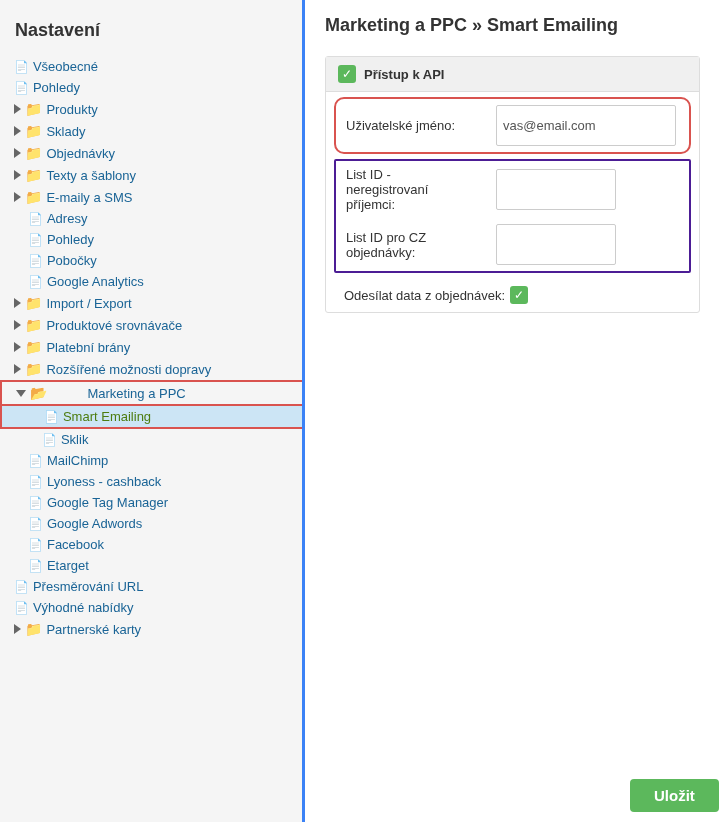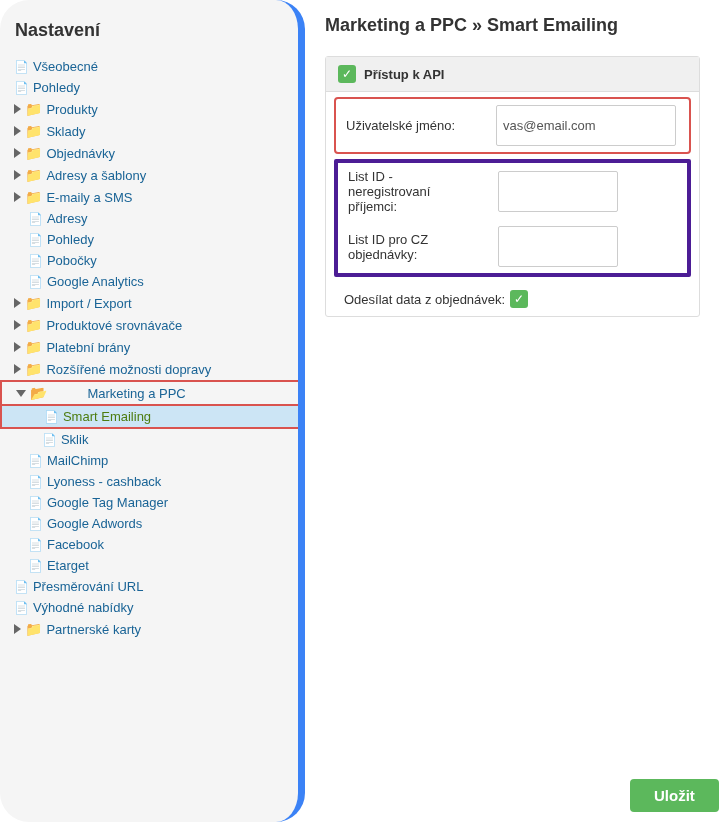--- a/index.html
+++ b/index.html
@@ -3,24 +3,23 @@
   <meta charset="utf-8">
   <style>
     * { box-sizing: border-box; margin: 0; padding: 0; }
     body { font-family: Arial, sans-serif; font-size: 13px; color: #333; background: #fff; width: 720px; min-height: 822px; display: flex; }
 
     
     .sidebar {
       width: 305px;
       min-height: 822px;
       background: #f5f5f5;
-      border-right: 7px solid #3b82f6;
+      border-right: 3px solid #3b82f6;
       padding: 10px 0;
       flex-shrink: 0;
-      border-radius: 29px;
     }
     .sidebar-title {
       font-size: 18px;
       font-weight: bold;
       padding: 10px 15px 15px 15px;
       color: #333;
     }
     .sidebar-item {
       display: flex;
       align-items: center;
@@ -90,38 +89,38 @@
     }
 
     .api-body {
       padding: 0;
     }
 
     
     .red-border-group {
       border: 2px solid #d9534f;
       margin: 5px 8px;
-      border-radius: 4px;
+      border-radius: 10px;
     }
     .red-border-group table {
       width: 100%;
       border-collapse: collapse;
     }
     .red-border-group td {
       padding: 6px 10px;
       vertical-align: middle;
     }
     .red-border-group .label-cell {
       width: 150px;
       font-size: 13px;
     }
 
     
     .red-border-group2 {
-      border: 4px solid #4c1d95;
+      border: 2px solid #4c1d95;
       margin: 5px 8px;
       border-radius: 2px;
     }
     .red-border-group2 table {
       width: 100%;
       border-collapse: collapse;
     }
     .red-border-group2 td {
       padding: 6px 10px;
       vertical-align: middle;
@@ -218,21 +217,21 @@
 
   <div class="sidebar-item">
     <span class="tri-right"></span>
     <span class="sym-folder">📁</span>
     <span class="label">Objednávky</span>
   </div>
 
   <div class="sidebar-item">
     <span class="tri-right"></span>
     <span class="sym-folder">📁</span>
-    <span class="label">Adresy a šablony</span>
+    <span class="label">Texty a šablony</span>
   </div>
 
   <div class="sidebar-item">
     <span class="tri-right"></span>
     <span class="sym-folder">📁</span>
     <span class="label">E-maily a SMS</span>
   </div>
 
   <div class="sidebar-item indent1">
     <span class="sym-file">📄</span>

